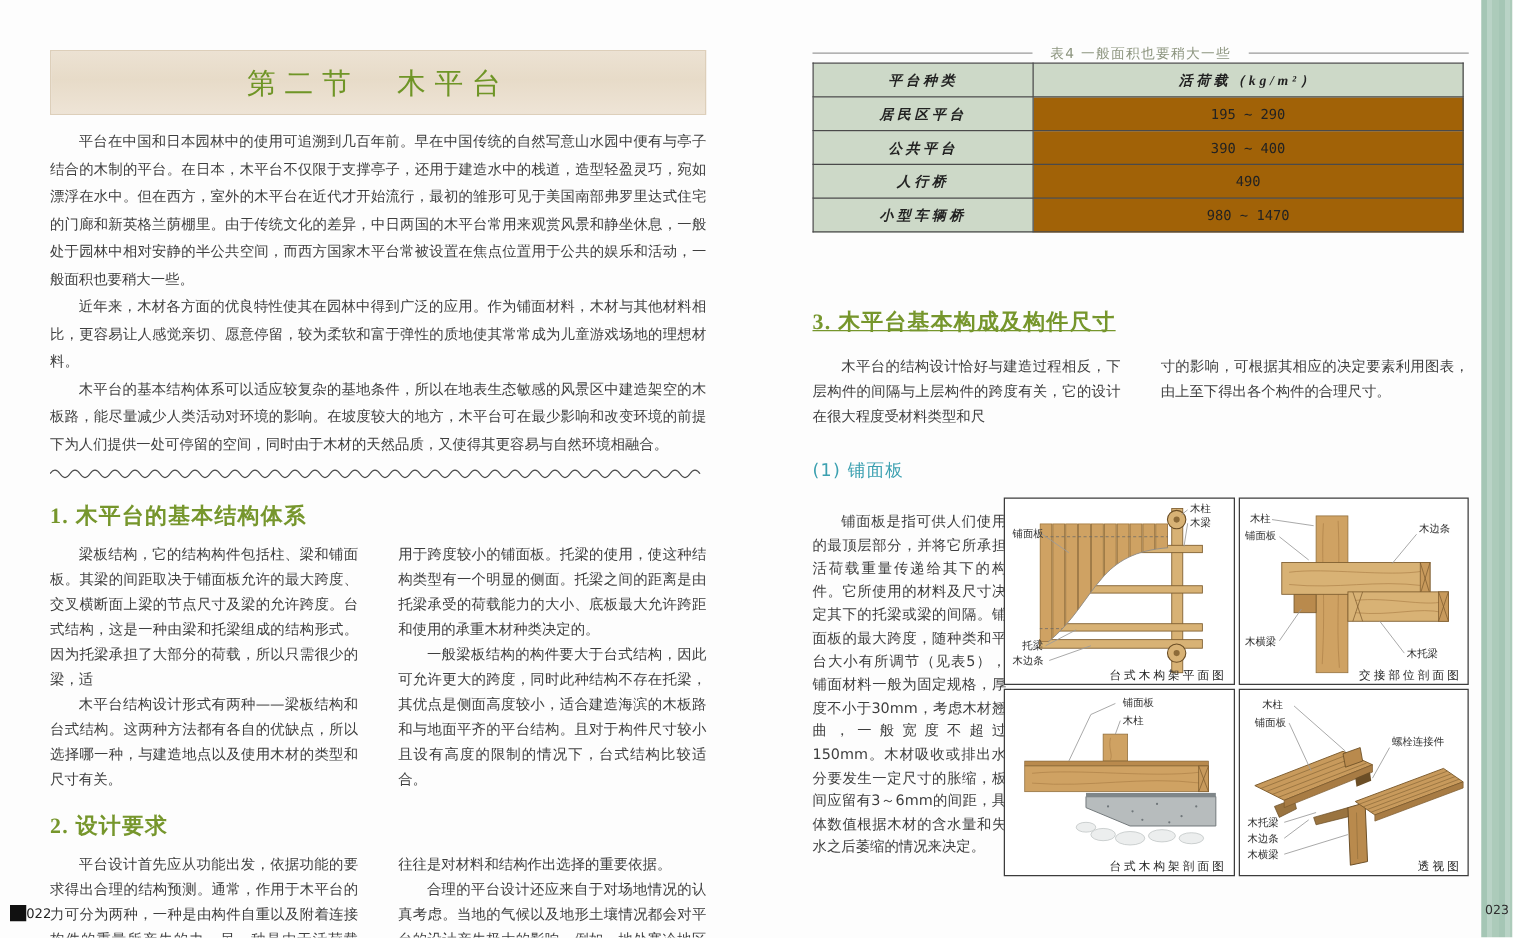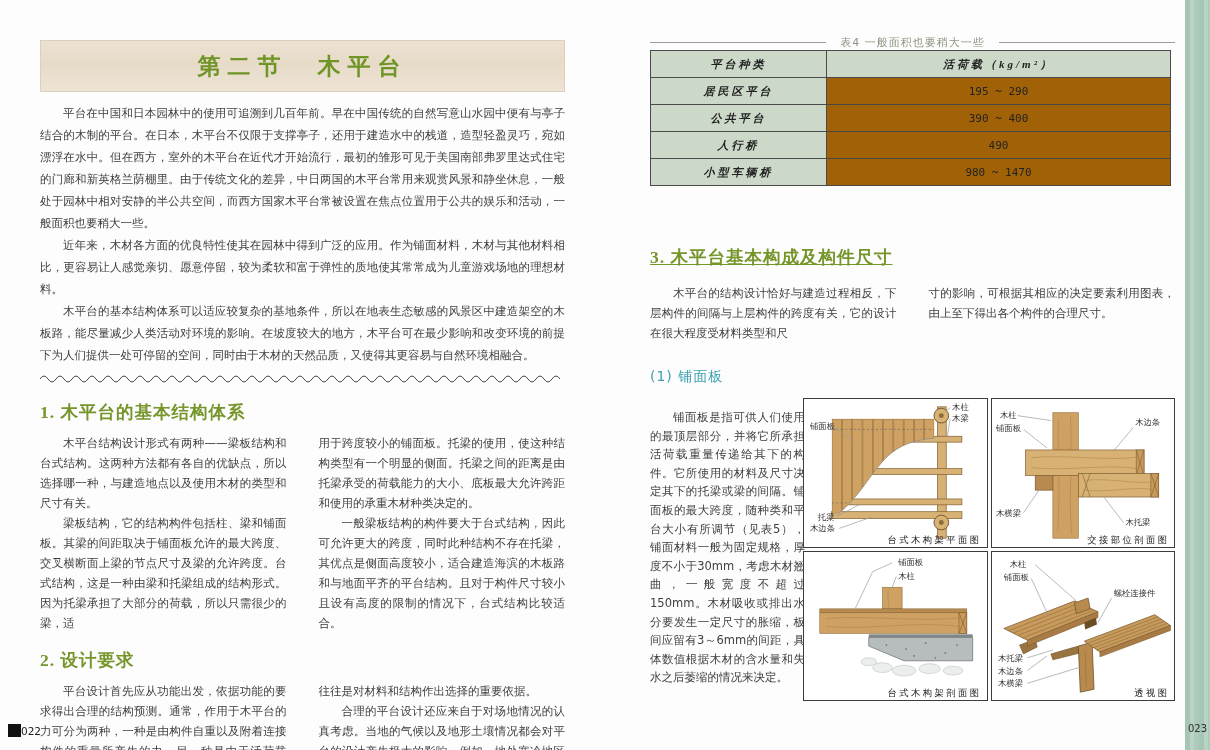--- a/index.html
+++ b/index.html
@@ -11,21 +11,21 @@
   .band { position:absolute; top:0; right:0; width:25px; height:100%;
           background:repeating-linear-gradient(90deg,#a5c6b5 0px,#a5c6b5 5px,#b9d3c6 5px,#b9d3c6 9px,#accbba 9px,#accbba 14px); }
   .band .pnum { position:absolute; bottom:16px; left:3px; font-size:10px; color:#2e2e2e; }
 
   
   .lpage { position:absolute; left:40px; top:40px; width:525px; }
   .banner { height:52px; border:1px solid #ddcfba;
             background:linear-gradient(180deg,#ece2d3,#e7dbc8 45%,#eee4d6),
                        repeating-linear-gradient(88deg, rgba(255,255,255,.28) 0 2px, rgba(0,0,0,0) 2px 7px);
             display:flex; align-items:center; justify-content:center; }
-  .banner h1 { font-size:23px; font-weight:bold; color:#6f9526; letter-spacing:7px;
+  .banner h1 { font-size:23px; font-weight:normal; color:#6f9526; letter-spacing:7px;
                font-family:"Liberation Serif",serif; }
   .intro { margin-top:10px; }
   p.body { font-size:11.5px; line-height:22px; text-align:justify; text-indent:2em; color:#3e3e3e; }
   .wave { display:block; margin-top:7px; }
   h2.sec { margin-top:15px; font-size:17.5px; color:#76962c; letter-spacing:1px;
            font-family:"Liberation Serif",serif; font-weight:bold; }
   .cols { display:flex; gap:32px; margin-top:9px; }
   .cols .col { flex:1; }
   .cols p { font-size:11.5px; line-height:20px; text-align:justify; text-indent:2em; }
   .cols p.noind { text-indent:0; }
@@ -77,22 +77,22 @@
     <p class="body">木平台的基本结构体系可以适应较复杂的基地条件，所以在地表生态敏感的风景区中建造架空的木板路，能尽量减少人类活动对环境的影响。在坡度较大的地方，木平台可在最少影响和改变环境的前提下为人们提供一处可停留的空间，同时由于木材的天然品质，又使得其更容易与自然环境相融合。</p>
   </div>
 
   <svg class="wave" width="525" height="12" viewBox="0 0 525 12">
     <path d="M0 6 q4 -6 8 0 t8 0 t8 0 t8 0 t8 0 t8 0 t8 0 t8 0 t8 0 t8 0 t8 0 t8 0 t8 0 t8 0 t8 0 t8 0 t8 0 t8 0 t8 0 t8 0 t8 0 t8 0 t8 0 t8 0 t8 0 t8 0 t8 0 t8 0 t8 0 t8 0 t8 0 t8 0 t8 0 t8 0 t8 0 t8 0 t8 0 t8 0 t8 0 t8 0 t8 0 t8 0 t8 0 t8 0 t8 0 t8 0 t8 0 t8 0 t8 0 t8 0 t8 0 t8 0 t8 0 t8 0 t8 0 t8 0 t8 0 t8 0 t8 0 t8 0 t8 0 t8 0 t8 0 t8 0 t8 0 " stroke="#4a4a4a" stroke-width="1" fill="none"></path>
   </svg>
 
   <h2 class="sec">1. 木平台的基本结构体系</h2>
   <div class="cols">
     <div class="col">
+      <p>梁板结构，它的结构构件包括柱、梁和铺面板。其梁的间距取决于铺面板允许的最大跨度、交叉横断面上梁的节点尺寸及梁的允许跨度。台式结构，这是一种由梁和托梁组成的结构形式。因为托梁承担了大部分的荷载，所以只需很少的梁，适</p>
       <p>木平台结构设计形式有两种——梁板结构和台式结构。这两种方法都有各自的优缺点，所以选择哪一种，与建造地点以及使用木材的类型和尺寸有关。</p>
-      <p>梁板结构，它的结构构件包括柱、梁和铺面板。其梁的间距取决于铺面板允许的最大跨度、交叉横断面上梁的节点尺寸及梁的允许跨度。台式结构，这是一种由梁和托梁组成的结构形式。因为托梁承担了大部分的荷载，所以只需很少的梁，适</p>
     </div>
     <div class="col">
       <p class="noind">用于跨度较小的铺面板。托梁的使用，使这种结构类型有一个明显的侧面。托梁之间的距离是由托梁承受的荷载能力的大小、底板最大允许跨距和使用的承重木材种类决定的。</p>
       <p>一般梁板结构的构件要大于台式结构，因此可允许更大的跨度，同时此种结构不存在托梁，其优点是侧面高度较小，适合建造海滨的木板路和与地面平齐的平台结构。且对于构件尺寸较小且设有高度的限制的情况下，台式结构比较适合。</p>
     </div>
   </div>
 
   <h2 class="sec">2. 设计要求</h2>
   <div class="cols">
     <div class="col">

